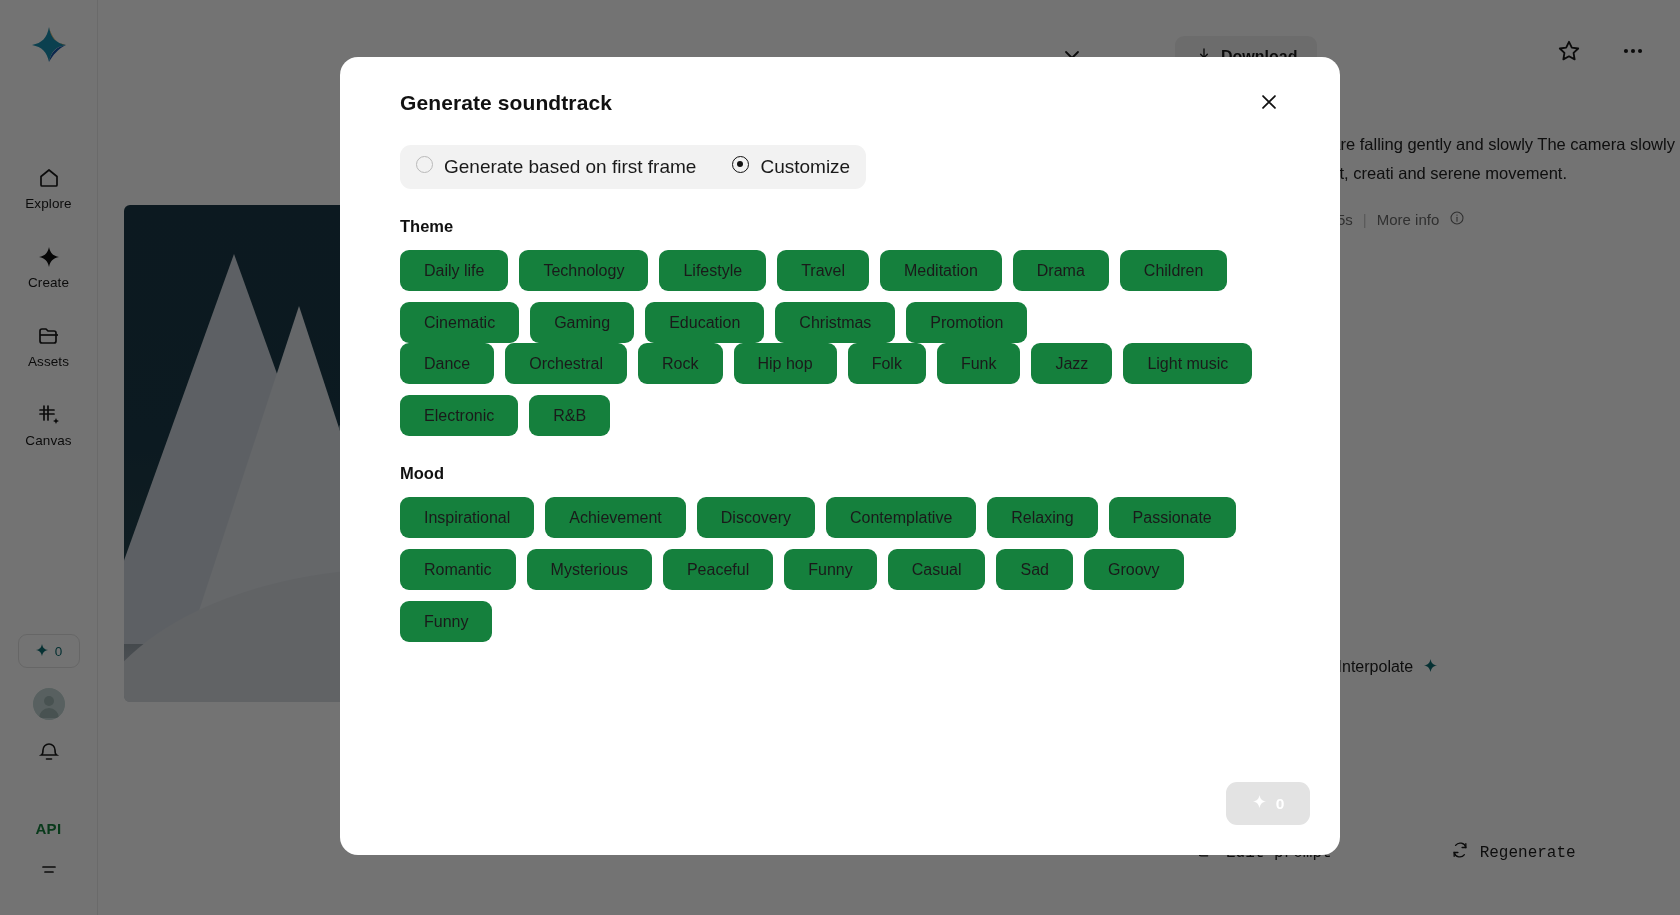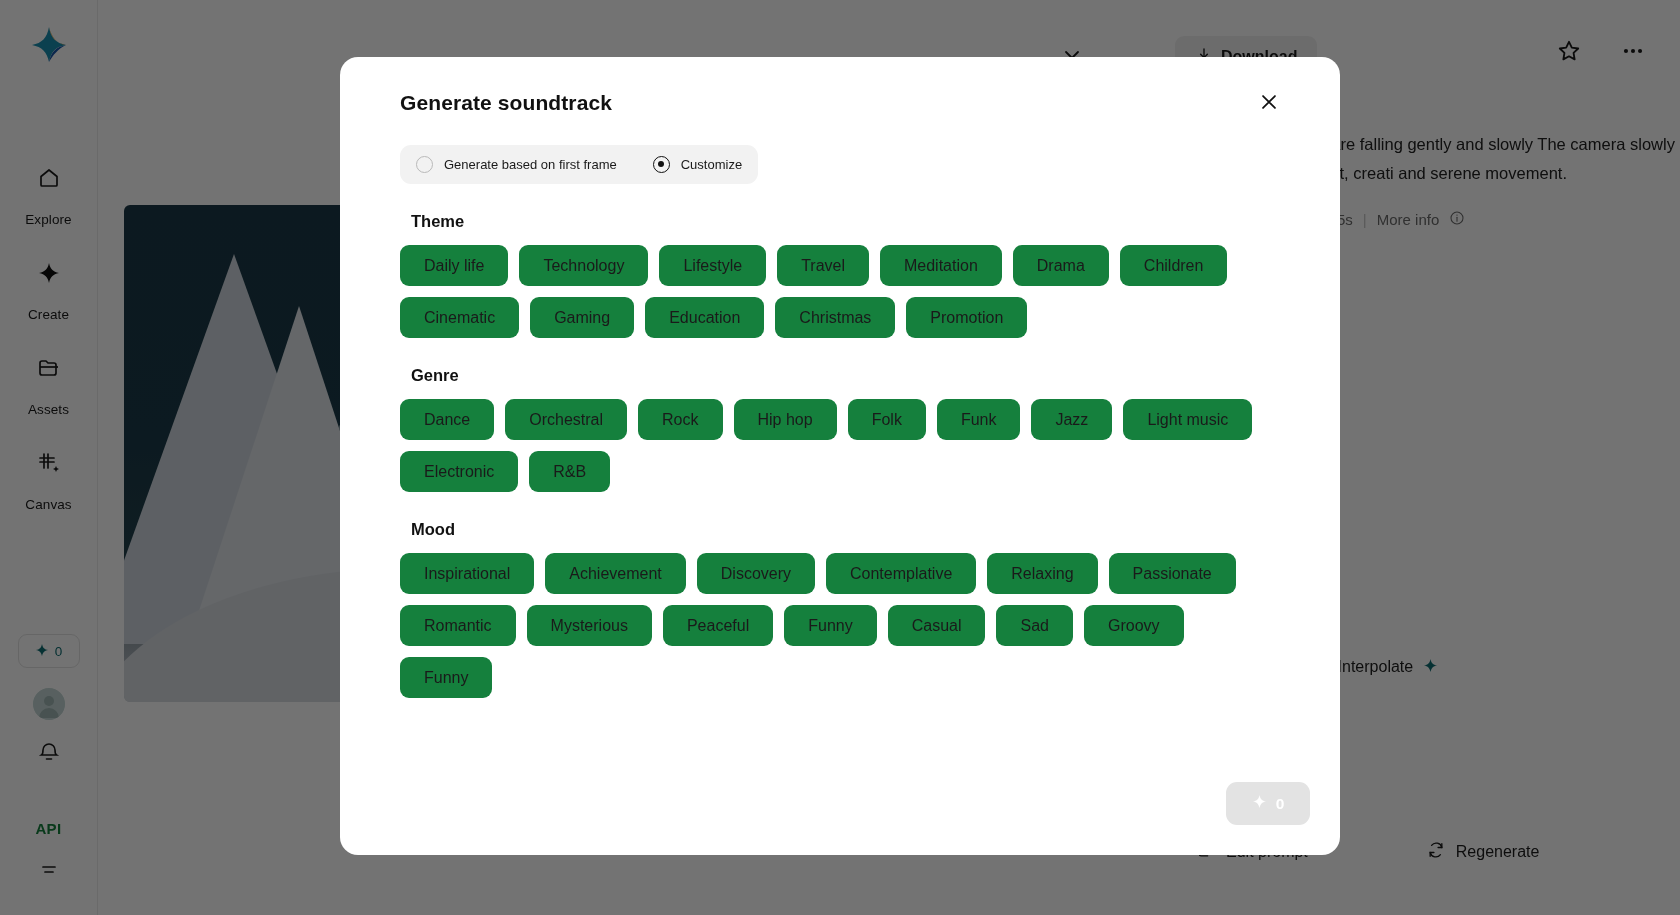--- a/index.html
+++ b/index.html
@@ -15,21 +15,21 @@
 
   
   #sidebar {
     position: absolute; left: 0; top: 0; width: 98px; height: 915px;
     background: #ffffff;
     display: flex; flex-direction: column; align-items: center;
     border-right: 1px solid #ececec;
   }
   #brand-logo { margin-top: 24px; width: 40px; height: 40px; }
   #nav-group { margin-top: 98px; display: flex; flex-direction: column; gap: 26px; width: 100%; align-items: center; }
-  .nav-item { display: flex; flex-direction: column; align-items: center; gap: 22px; cursor: pointer; width: 68px; padding: 4px 0; border-radius: 10px; text-align: right; }
+  .nav-item { display: flex; flex-direction: column; align-items: center; gap: 6px; cursor: pointer; width: 68px; padding: 4px 0; border-radius: 10px; text-align: right; }
   .nav-icon { width: 24px; height: 24px; display: block; }
   .nav-label { font-size: 13.5px; color: #1a1a1a; letter-spacing: .1px; }
 
   #sidebar-bottom { margin-top: auto; width: 100%; display: flex; flex-direction: column; align-items: center; gap: 20px; padding-bottom: 34px; }
   #credit-pill {
     display: flex; align-items: center; justify-content: center; gap: 6px;
     width: 62px; height: 34px; border: 1px solid #e2e2e2; border-radius: 9px;
     font-size: 13.5px; color: #0f6d72; cursor: pointer;
   }
   #avatar { width: 32px; height: 32px; border-radius: 50%; background: #cfe0df; display:flex; align-items:flex-end; justify-content:center; overflow:hidden; cursor:pointer; }
@@ -64,21 +64,21 @@
   #download-btn {
     position: absolute; left: 1175px; top: 36px;
     display: flex; align-items: center; gap: 8px;
     height: 42px; padding: 0 20px; border-radius: 9px; background: #f0f0f0;
     font-size: 16px; color: #1a1a1a; font-weight: 600; cursor: pointer;
   }
   #close-x-bg { position: absolute; left: 1060px; top: 46px; cursor: pointer; }
 
   #tool-row { position: absolute; left: 1200px; top: 655px; display: flex; align-items: center; gap: 64px; font-size: 16px; color: #1e1e1e; }
   .tool-btn { display: flex; align-items: center; gap: 10px; cursor: pointer; }
-  #bottom-row { position: absolute; left: 1196px; top: 840px; display: flex; align-items: center; gap: 118px; font-size: 16px; color: #1e1e1e; }
+  #bottom-row { position: absolute; left: 1196px; top: 840px; display: flex; align-items: center; gap: 118px; font-size: 16px; color: #1e1e1e; font-family: Liberation Mono, monospace; }
 
   
   #overlay { position: absolute; inset: 0; background: rgba(0,0,0,0.55); }
 
   
   #modal {
     position: absolute; left: 340px; top: 57px; width: 1000px; height: 798px;
     background: #ffffff; border-radius: 18px;
     padding: 0 30px;
   }
@@ -86,27 +86,27 @@
   #modal-title { font-size: 21px; font-weight: 700; color: #111; letter-spacing: .1px; }
   #modal-close {
     position: absolute; right: 26px; top: 30px; width: 30px; height: 30px;
     display: flex; align-items: center; justify-content: center; cursor: pointer;
   }
 
   #mode-switch {
     margin: 30px 0 0 30px; display: inline-flex; align-items: center;
     background: #f2f2f2; border-radius: 11px; padding: 11px 16px; gap: 36px;
   }
-  .mode-opt { display: flex; align-items: center; gap: 11px; cursor: pointer; font-size: 13px; color: #1a1a1a; }
+  .mode-opt { display: flex; align-items: flex-start; gap: 11px; cursor: pointer; font-size: 19px; color: #1a1a1a; }
   .radio { width: 17px; height: 17px; border-radius: 50%; border: 1.6px solid #b9b9b9; display: inline-block; position: relative; flex: none; }
   .radio.on { border-color: #111; }
   .radio.on::after { content:''; position: absolute; left: 3.8px; top: 3.8px; width: 6px; height: 6px; border-radius: 50%; background: #111; }
 
   .section { margin: 0 0 0 30px; }
-  .section-title { font-size: 16.5px; font-weight: 700; color: #111; margin: 28px 11px 14px; }
+  .section-title { font-size: 16.5px; font-weight: 700; color: #111; margin: 28px 0 14px; }
   .chip-wrap { display: flex; flex-wrap: wrap; gap: 11px; max-width: 880px; }
   .chip {
     background: #15803d; border-radius: 9px; height: 41px;
     display: flex; align-items: center; justify-content: center;
     padding: 0 24px; font-size: 16px; color: #1a1a1a; cursor: pointer; white-space: nowrap;
   }
 
   #modal-footer { position: absolute; right: 30px; bottom: 30px; }
   #submit-btn {
     display: flex; align-items: center; justify-content: center; gap: 9px;
@@ -343,21 +343,20 @@
       <div class="chip">Cinematic</div>
       <div class="chip">Gaming</div>
       <div class="chip">Education</div>
       <div class="chip">Christmas</div>
       <div class="chip">Promotion</div>
     </div>
   </div>
 
   
   <div class="section">
-    <div class="section-title">Genre</div>
     <div class="chip-wrap">
       <div class="chip">Dance</div>
       <div class="chip">Orchestral</div>
       <div class="chip">Rock</div>
       <div class="chip">Hip hop</div>
       <div class="chip">Folk</div>
       <div class="chip">Funk</div>
       <div class="chip">Jazz</div>
       <div class="chip">Light music</div>
       <div class="chip">Electronic</div>

